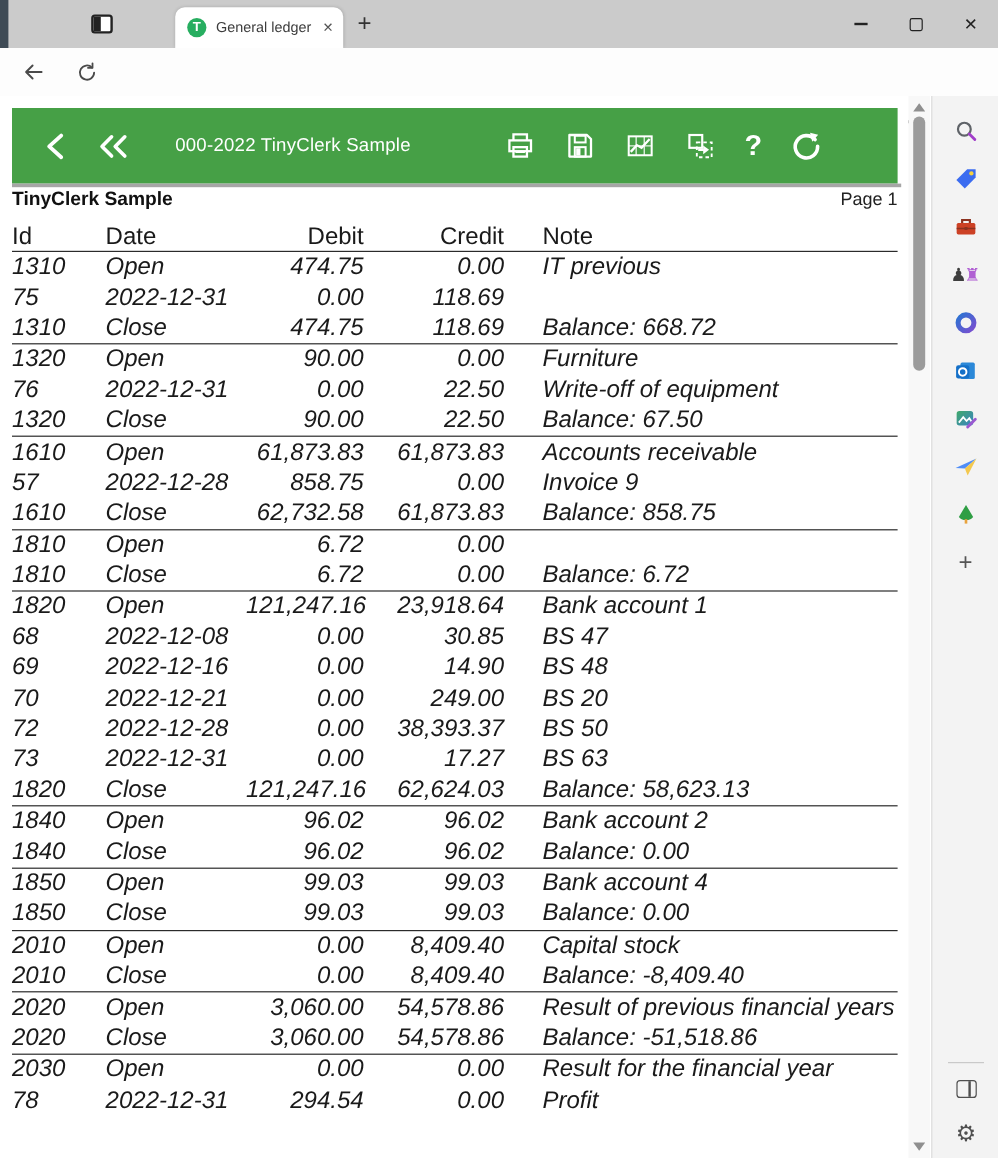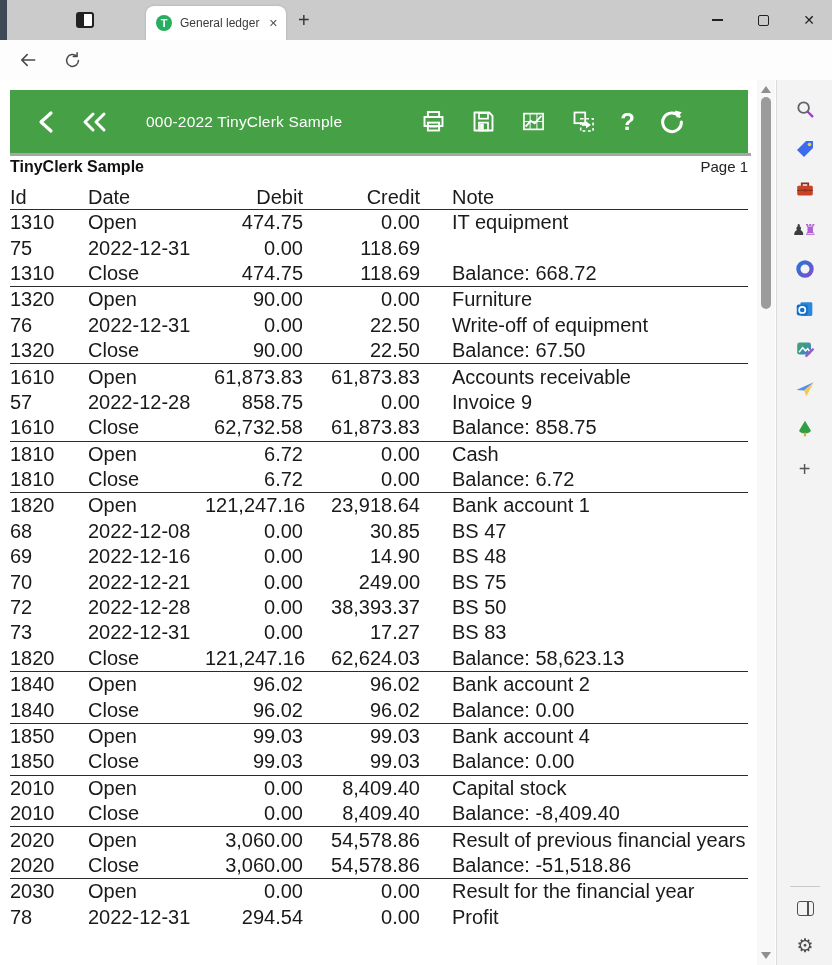--- a/index.html
+++ b/index.html
@@ -71,21 +71,21 @@
   .tb-help { color:#fff; font-size:24px; font-weight:bold; line-height:26px; }
 
   .report-head { margin-top:4px; width:738px; position:relative; }
   .rh-title { font-weight:bold; font-size:16px; line-height:20px; color:#111; }
   .rh-sub { font-weight:bold; font-size:16px; line-height:20px; color:#111; }
   .rh-page { position:absolute; right:0; top:1px; font-size:15px; color:#222; }
 
   .ledger { width:738px; margin-top:9px; }
   .lheader, .lrow { display:grid; grid-template-columns:78px 117px 98px 117px 1fr; align-items:center; font-size:20px; color:#1a1a1a; }
   .lheader { height:24px; border-bottom:1.6px solid #2b2b2b; }
-  .lrow { height:25.4px; }
+  .lrow { height:25.4px;font-style:italic; }
   .c-debit, .c-credit { text-align:right; }
   .c-note { padding-left:32px; }
   .lsection { border-bottom:1.6px solid #2b2b2b; }
   .lsection:last-child { border-bottom:none; }
 
   svg { display:block; }
 </style>
 </head>
 <body>
 
@@ -225,21 +225,21 @@
         <span class="c-credit">Credit</span>
         <span class="c-note">Note</span>
       </div>
       <div>
           <div class="lsection">
             <div class="lrow">
               <span class="c-id">1310</span>
               <span class="c-date">Open</span>
               <span class="c-debit">474.75</span>
               <span class="c-credit">0.00</span>
-              <span class="c-note">IT equipment</span>
+              <span class="c-note">IT previous</span>
             </div>
             <div class="lrow">
               <span class="c-id">75</span>
               <span class="c-date">2022-12-31</span>
               <span class="c-debit">0.00</span>
               <span class="c-credit">118.69</span>
             </div>
             <div class="lrow">
               <span class="c-id">1310</span>
               <span class="c-date">Close</span>
@@ -293,21 +293,20 @@
               <span class="c-credit">61,873.83</span>
               <span class="c-note">Balance: 858.75</span>
             </div>
           </div>
           <div class="lsection">
             <div class="lrow">
               <span class="c-id">1810</span>
               <span class="c-date">Open</span>
               <span class="c-debit">6.72</span>
               <span class="c-credit">0.00</span>
-              <span class="c-note">Cash</span>
             </div>
             <div class="lrow">
               <span class="c-id">1810</span>
               <span class="c-date">Close</span>
               <span class="c-debit">6.72</span>
               <span class="c-credit">0.00</span>
               <span class="c-note">Balance: 6.72</span>
             </div>
           </div>
           <div class="lsection">
@@ -330,35 +329,35 @@
               <span class="c-date">2022-12-16</span>
               <span class="c-debit">0.00</span>
               <span class="c-credit">14.90</span>
               <span class="c-note">BS 48</span>
             </div>
             <div class="lrow">
               <span class="c-id">70</span>
               <span class="c-date">2022-12-21</span>
               <span class="c-debit">0.00</span>
               <span class="c-credit">249.00</span>
-              <span class="c-note">BS 75</span>
+              <span class="c-note">BS 20</span>
             </div>
             <div class="lrow">
               <span class="c-id">72</span>
               <span class="c-date">2022-12-28</span>
               <span class="c-debit">0.00</span>
               <span class="c-credit">38,393.37</span>
               <span class="c-note">BS 50</span>
             </div>
             <div class="lrow">
               <span class="c-id">73</span>
               <span class="c-date">2022-12-31</span>
               <span class="c-debit">0.00</span>
               <span class="c-credit">17.27</span>
-              <span class="c-note">BS 83</span>
+              <span class="c-note">BS 63</span>
             </div>
             <div class="lrow">
               <span class="c-id">1820</span>
               <span class="c-date">Close</span>
               <span class="c-debit">121,247.16</span>
               <span class="c-credit">62,624.03</span>
               <span class="c-note">Balance: 58,623.13</span>
             </div>
           </div>
           <div class="lsection">

